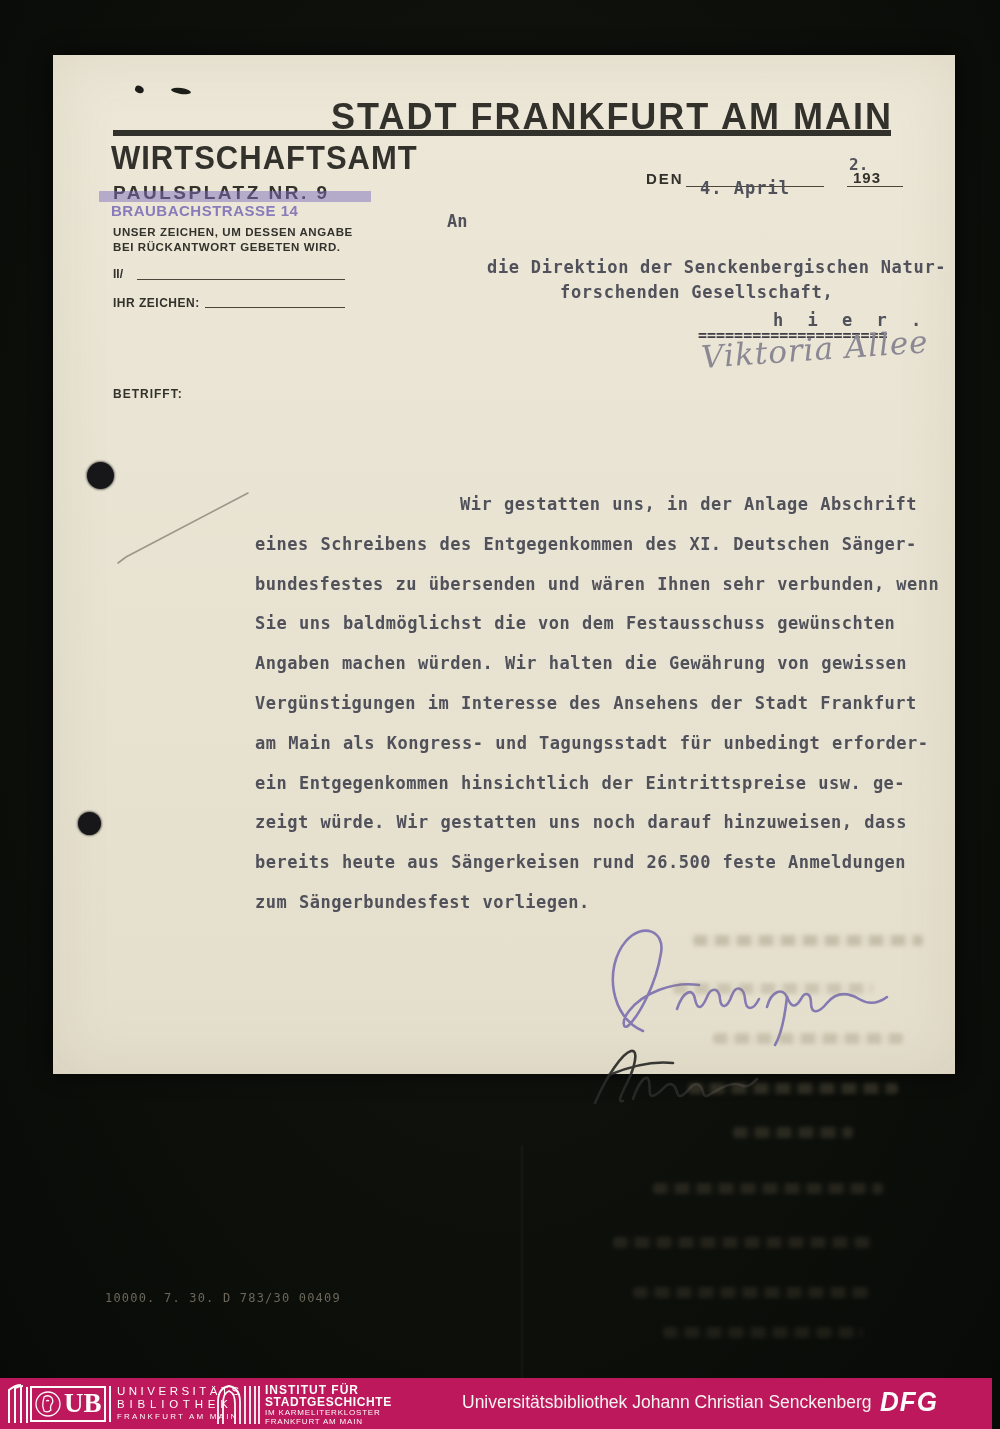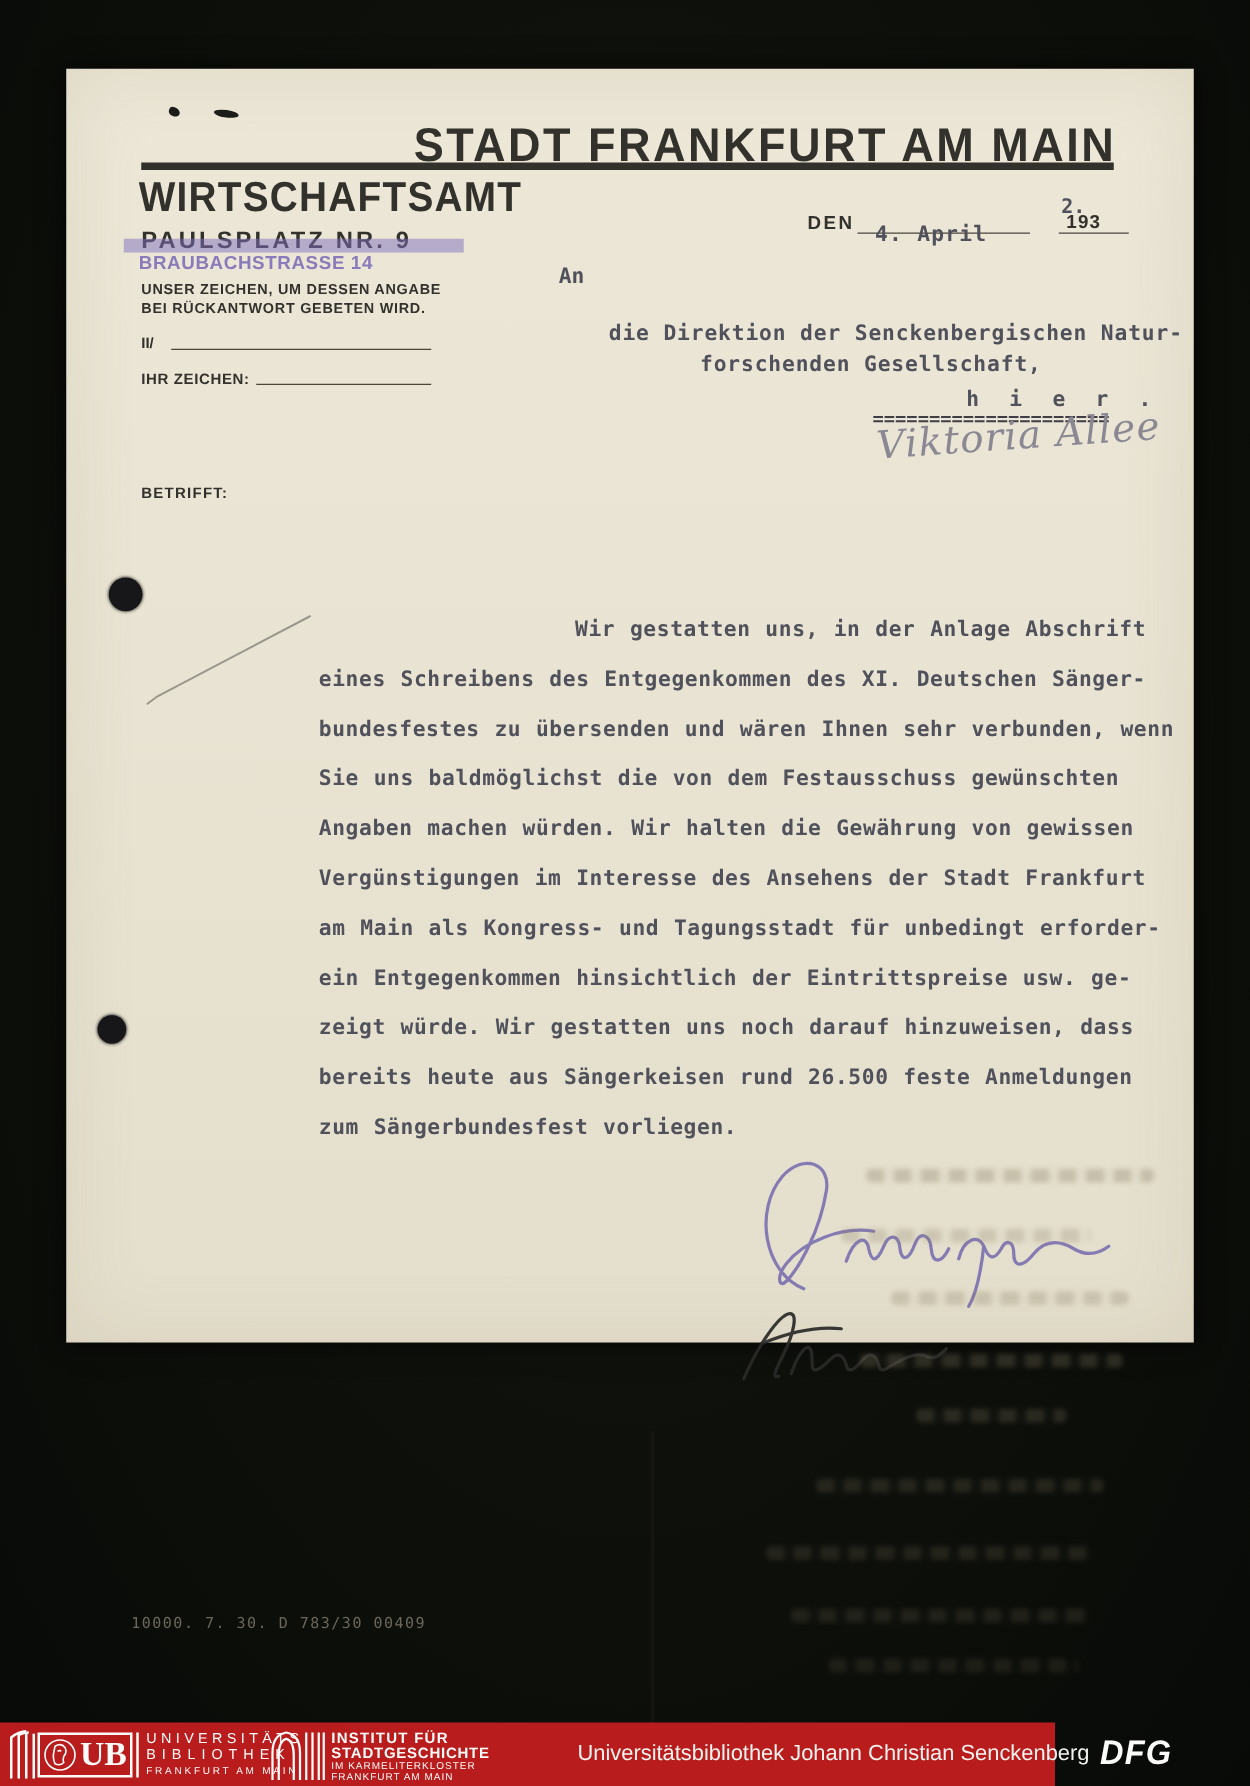--- a/index.html
+++ b/index.html
@@ -75,21 +75,21 @@
   .dot-1{left:82px;top:31px;width:9px;height:7px;transform:rotate(20deg);}
   .dot-2{left:118px;top:33px;width:20px;height:6px;transform:rotate(8deg);border-radius:50%;}
   .pencil-line{left:55px;top:430px;width:150px;height:80px;}
   .smudge{height:11px;border-radius:4px;filter:blur(2px);
     background:repeating-linear-gradient(90deg, rgba(138,128,102,.34) 0 14px, rgba(138,128,102,.05) 14px 22px);}
   .fold{left:468px;top:1090px;width:2px;height:250px;background:rgba(120,110,85,.12);filter:blur(1px);}
   .print-code{left:52px;top:1236px;font-size:12px;letter-spacing:1.2px;color:#6b675a;font-weight:400;
     font-family:"DejaVu Sans Mono",monospace;}
   
   .footer-bar{
-    position:absolute;left:0;top:1378px;width:844px;height:51px;background:#b91c1c;color:#fbfbf9;
+    position:absolute;left:0;top:1378px;width:992px;height:51px;background:#be185d;color:#fbfbf9;
   }
   .footer-bar *{position:absolute;}
   .ub-logo-lines{left:7px;top:6px;width:24px;height:39px;}
   .ub-box{left:30px;top:8px;width:76px;height:36px;border:2px solid #fbfbf9;box-sizing:border-box;}
   .ub-portrait{left:33px;top:11px;width:30px;height:30px;}
   .ub-abbr{left:64px;top:8px;font-family:"Liberation Serif",serif;font-weight:700;font-size:27px;line-height:34px;}
   .ub-sep{left:109px;top:8px;width:2px;height:36px;background:#fbfbf9;}
   .ub-t1{left:117px;top:7px;font-size:11.5px;letter-spacing:3.5px;font-weight:400;}
   .ub-t2{left:117px;top:20px;font-size:11.5px;letter-spacing:4.8px;font-weight:400;}
   .ub-t3{left:117px;top:34px;font-size:8px;letter-spacing:2.2px;font-weight:400;}

